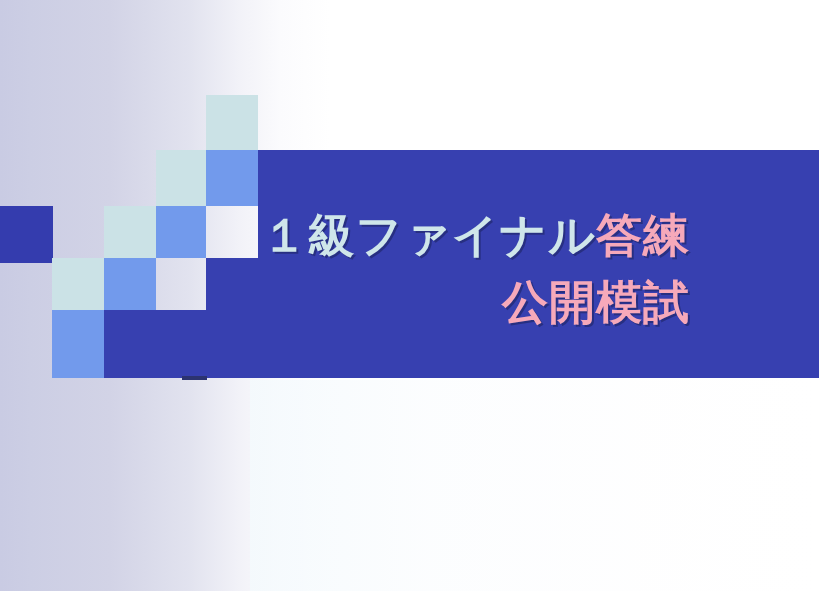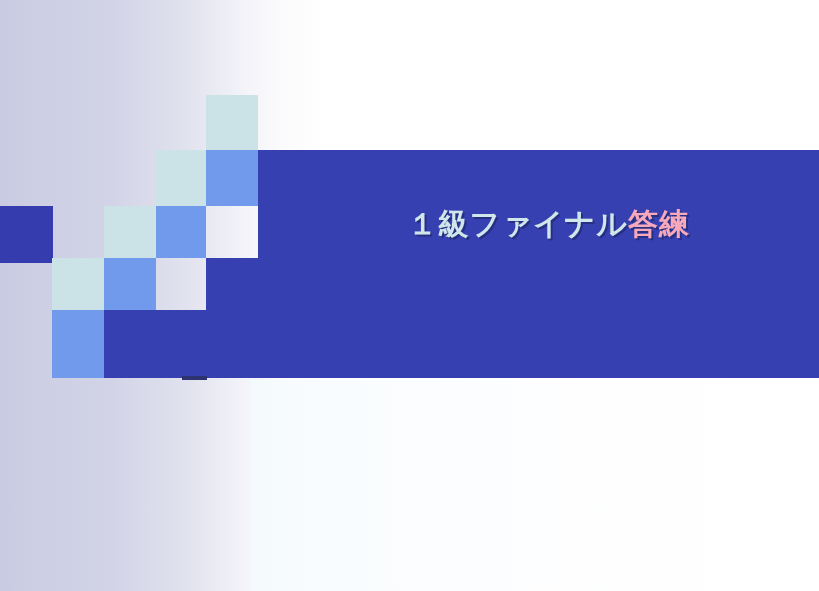--- a/index.html
+++ b/index.html
@@ -98,21 +98,21 @@
   
   .title-block {
     position: absolute;
     left: 150px;
     top: 202px;
     width: 540px;
     text-align: right;
     line-height: 1.45;
     font-family: "DejaVu Sans", sans-serif;
     font-weight: bold;
-    font-size: 30px;
+    font-size: 46px;
     letter-spacing: 1px;
     white-space: nowrap;
     text-shadow: 2px 2px 0 rgba(28,33,92,0.55);
   }
   .title-line { display: block; }
   .t-light { color: #cfe6ea; }
   .t-pink  { color: #f6a9ba; }
 </style>
 </head>
 <body>
@@ -132,15 +132,16 @@
   <div class="sq" style="left:206px; top:150px; width:52px; height:56px; background:#729aec;"></div>
   <div class="sq" style="left:104px; top:206px; width:52px; height:52px; background:#cbe2e6;"></div>
   <div class="sq" style="left:156px; top:206px; width:50px; height:52px; background:#729aec;"></div>
   <div class="sq" style="left:0px;   top:206px; width:53px; height:57px; background:#343cae;"></div>
   <div class="sq" style="left:52px;  top:258px; width:52px; height:52px; background:#cbe2e6;"></div>
   <div class="sq" style="left:104px; top:258px; width:52px; height:52px; background:#729aec;"></div>
   <div class="sq" style="left:52px;  top:310px; width:52px; height:68px; background:#729aec;"></div>
 
   <div class="title-block">
     <span class="title-line"><span class="t-light">１級ファイナル</span><span class="t-pink">答練</span></span>
+    <span class="title-line t-pink">公開模試</span>
   </div>
 
 </div>
 
 </body></html>

